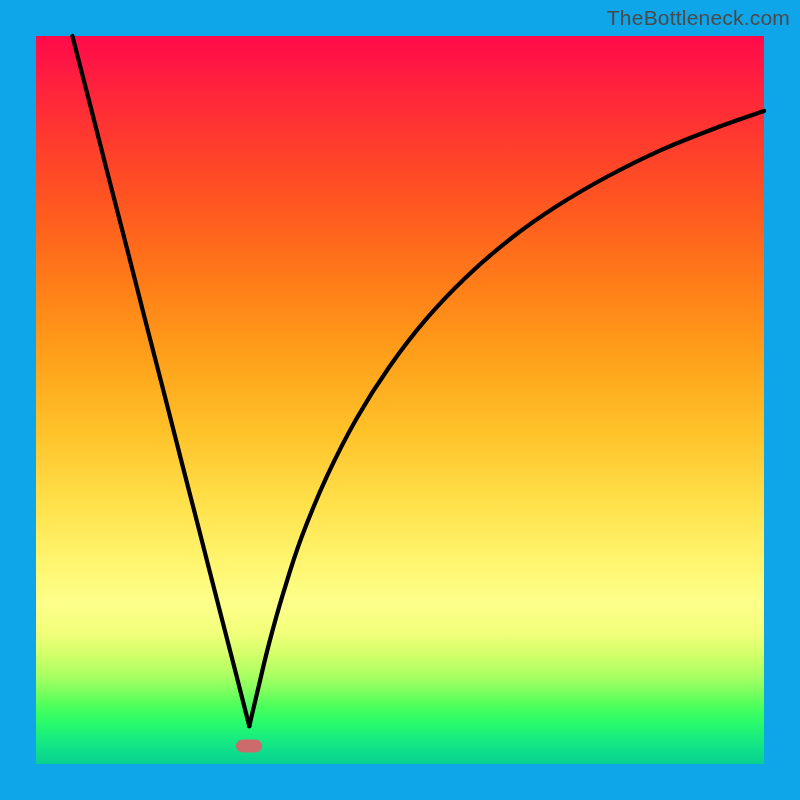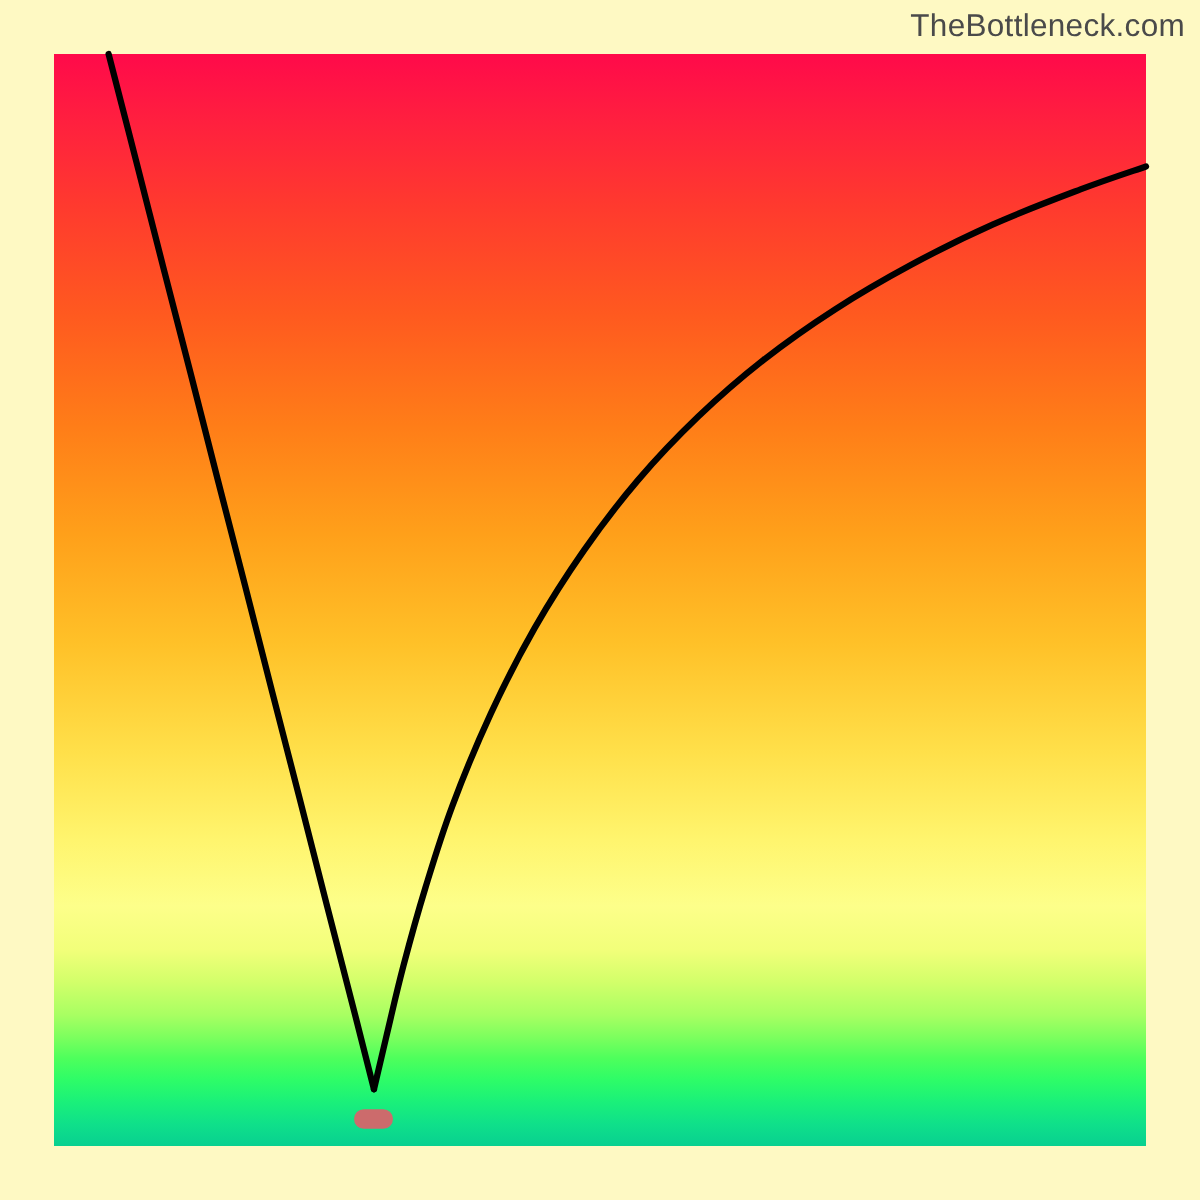--- a/index.html
+++ b/index.html
@@ -8,21 +8,21 @@
     width: 800px;
     height: 800px;
     overflow: hidden;
     background: #000;
     font-family: Arial, Helvetica, sans-serif;
   }
   .frame {
     position: relative;
     width: 800px;
     height: 800px;
-    background: #fef9c3;
+    background: #0ea5e9;
   }
   .plot-area {
     position: absolute;
     left: 36px;
     top: 36px;
     width: 728px;
     height: 728px;
     
     background: linear-gradient(
       to bottom,

